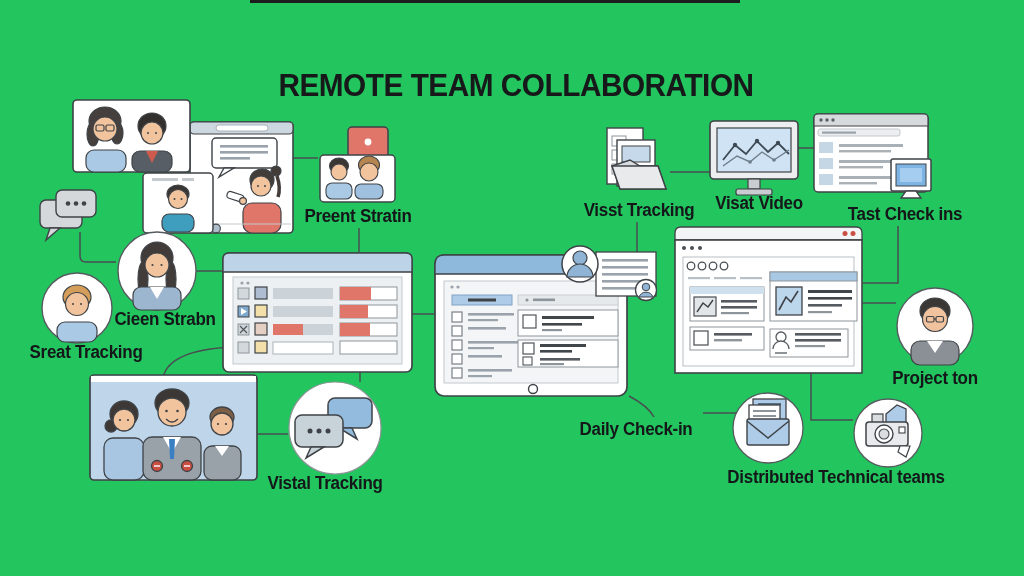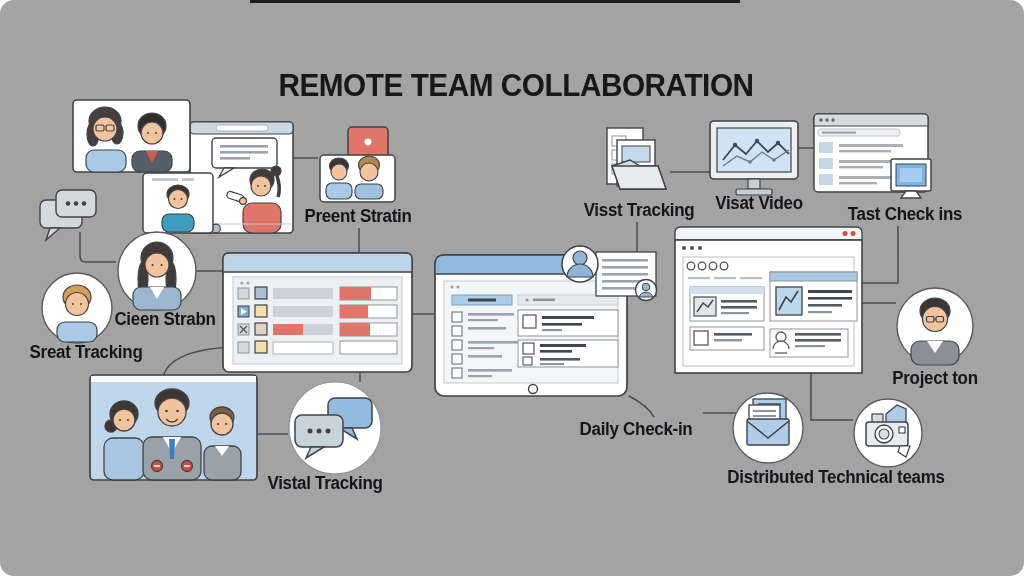--- a/index.html
+++ b/index.html
@@ -1,19 +1,18 @@
 <!DOCTYPE html>
 <html><head>
 <meta charset="utf-8">
 <style>
   html,body{margin:0;padding:0;background:#ffffff;}
   .stage{
-    position:relative;width:1024px;height:576px;background:#a3a3a3;overflow:hidden;
+    position:relative;width:1024px;height:576px;background:#22c55e;overflow:hidden;
     font-family:"Liberation Sans",sans-serif;
-    border-radius:14px;
   }
   .art{position:absolute;left:0;top:0;width:1024px;height:576px;}
   .title{
     position:absolute;left:516px;top:68px;transform:translateX(-50%) scaleX(.96);
     font-weight:bold;font-size:31px;letter-spacing:-.5px;color:#17181a;white-space:nowrap;
   }
   .label{
     position:absolute;transform:translateX(-50%) scaleX(.97);
     font-weight:bold;font-size:17.5px;letter-spacing:-.3px;color:#141619;white-space:nowrap;
   }

